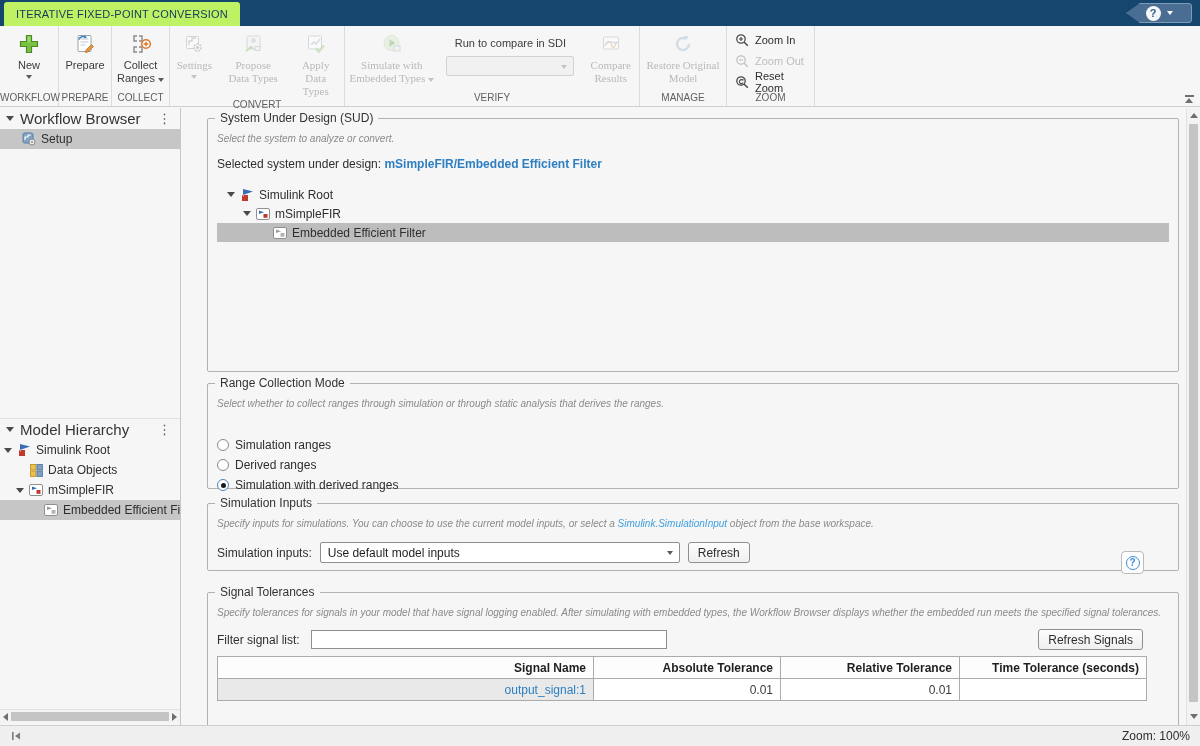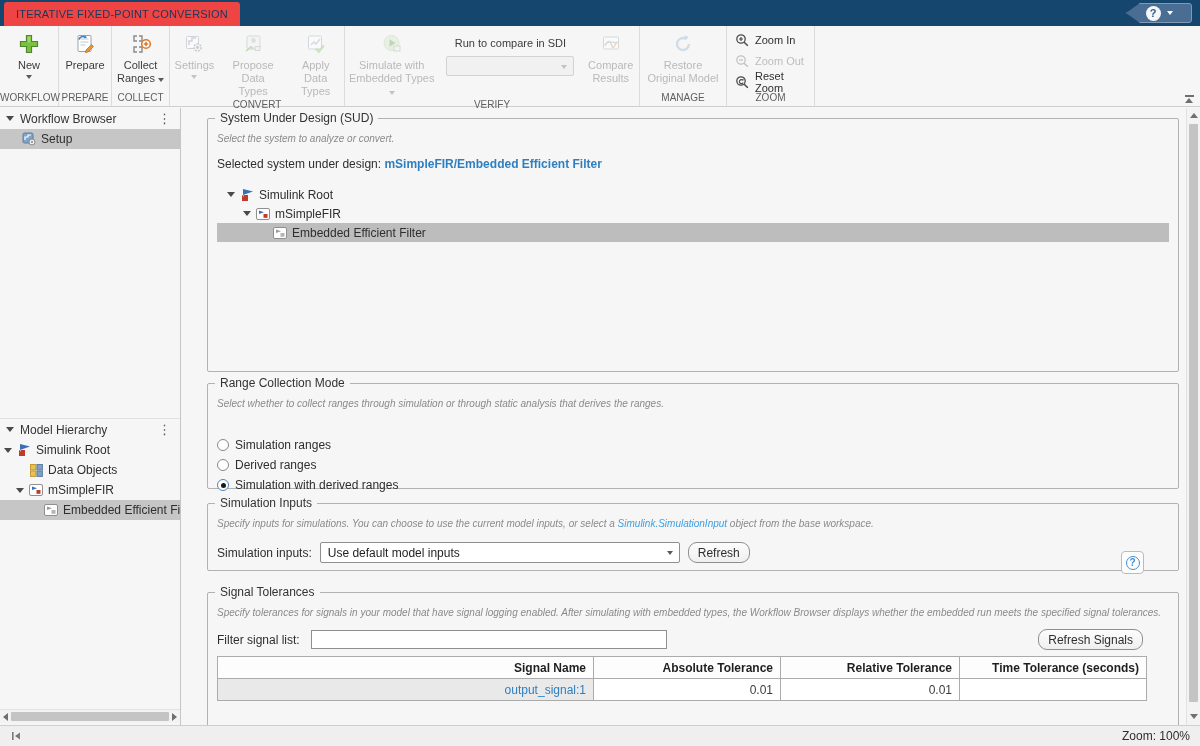--- a/index.html
+++ b/index.html
@@ -5,21 +5,21 @@
   * { box-sizing: border-box; margin: 0; padding: 0; }
   html,body { width:1200px; height:746px; }
   body {
     font-family: "Liberation Sans", sans-serif;
     background:#f6f6f6; position:relative; overflow:hidden;
     color:#3c3c3c; font-size:12px;
   }
   
   .tabbar { position:absolute; top:0; left:0; width:1200px; height:26px; background:#15466e; }
   .tab {
-    position:absolute; left:4px; top:2px; height:24px; background:#ef4444;
+    position:absolute; left:4px; top:2px; height:24px; background:#bef264;
     color:#16395c; font-size:11px; letter-spacing:.2px; padding:0 12px;
     border-radius:3px 3px 0 0; display:flex; align-items:center;
   }
   .help-pill {
     position:absolute; right:8px; top:3px; width:66px; height:20px;
     background:#4a6d93; border:1px solid #7d9ab7; border-radius:3px;
     clip-path: polygon(14px 0, 100% 0, 100% 100%, 14px 100%, 0 50%);
     display:flex; align-items:center; justify-content:center; gap:6px; cursor:pointer;
   }
   .help-circle {
@@ -36,21 +36,21 @@
     position:absolute; top:26px; left:0; width:1200px; height:81px; background:#f6f6f6;
     border-bottom:1px solid #cfcfcf; display:flex; align-items:stretch;
   }
   .rgroup { display:flex; flex-direction:column; border-right:1px solid #dcdcdc; }
   .rbtns { flex:1; display:flex; align-items:flex-start; justify-content:center; padding-top:3px; }
   .rlabel { height:15px; text-align:center; font-size:10px; color:#5f5f5f; line-height:13px; }
   .rbtn { display:flex; flex-direction:column; align-items:center; text-align:center;
     padding:2px 4px 0; cursor:pointer; }
   .rbtn .rtext { font-size:11px; line-height:13px; color:#3c3c3c; margin-top:2px; }
   .rbtn.disabled { cursor:default; }
-  .rbtn.disabled .rtext { color:#b9b9b9; }
+  .rbtn.disabled .rtext { color:#b9b9b9;font-family:Liberation Serif, serif; }
   .rbtn.disabled svg { opacity:.5; }
   .ricon { height:26px; display:flex; align-items:center; justify-content:center; }
   .sdi-col { display:flex; flex-direction:column; align-items:center; padding-top:8px; }
   .sdi-caption { font-size:11px; color:#3c3c3c; margin-bottom:7px; }
   .sdi-combo {
     width:128px; height:20px; background:#f1f1f1; border:1px solid #d2d2d2; border-radius:2px;
     position:relative;
   }
   .sdi-combo .caret { position:absolute; right:6px; top:8px; }
   .zcol { display:flex; flex-direction:column; justify-content:flex-start; padding:5px 8px 0 8px; gap:3px; }
@@ -58,21 +58,21 @@
   .zbtn.disabled { color:#bdbdbd; cursor:default; }
   .ribbon-collapse { position:absolute; top:92px; right:3px; width:16px; height:13px; cursor:pointer;
     display:flex; flex-direction:column; align-items:center; justify-content:center; }
   .ribbon-collapse .bar { width:9px; height:2px; background:#6f6f6f; margin-bottom:1px; }
   .ribbon-collapse .tri { width:0; height:0; border-left:4.5px solid transparent; border-right:4.5px solid transparent; border-bottom:5px solid #6f6f6f; }
 
   
   .sidebar { position:absolute; left:0; top:108px; width:180px; height:617px; background:#f6f6f6; }
   .splitter { position:absolute; left:180px; top:108px; width:1px; height:617px; background:#c6c6c6; }
   .panel-header { height:21px; display:flex; align-items:center; padding:0 6px; gap:6px; color:#333; }
-  .panel-header .title { flex:1; font-size:12px; }
+  .panel-header .title { flex:1; font-size:15px; }
   .dots { color:#555; font-size:13px; line-height:13px; cursor:pointer; padding:0 3px; }
   .exp { display:inline-block; width:0; height:0;
     border-left:4px solid transparent; border-right:4px solid transparent; border-top:5px solid #4a4a4a; }
   .srow { height:20px; display:flex; align-items:center; gap:5px; font-size:12px; color:#2e2e2e;
     white-space:nowrap; overflow:hidden; cursor:pointer; }
   .srow.selected { background:#c6c6c6; }
   .mh-panel { position:absolute; top:310px; left:0; width:180px; border-top:1px solid #e0e0e0; }
   .hscroll { position:absolute; left:0; bottom:2px; width:180px; height:14px; background:#f3f3f3;
     border-top:1px solid #e2e2e2; display:flex; align-items:center; }
   .hthumb { flex:1; height:9px; background:#c4c4c4; margin:0 3px; border-radius:1px; }
@@ -100,21 +100,21 @@
   .radio { width:12px; height:12px; border-radius:50%; background:#fff; border:1px solid #8a8a8a; position:relative; flex:0 0 12px;}
   .radio.checked { border-color:#4d86c0; }
   .radio.checked::after { content:""; position:absolute; left:2.5px; top:2.5px; width:5px; height:5px; border-radius:50%; background:#1a1a1a; }
   .radio-label { color:#2e2e2e; }
 
   .fs-si { top:395px; height:68px; padding:14px 9px 8px; }
   .si-row { margin-top:13px; display:flex; align-items:center; gap:8px; position:relative; }
   .combo { width:360px; height:21px; background:#fff; border:1px solid #8f8f8f; border-radius:2px;
     display:flex; align-items:center; padding:0 20px 0 7px; position:relative; font-size:12px; color:#1f1f1f; cursor:pointer;}
   .combo .caret { position:absolute; right:6px; top:8px; }
-  .btn { height:21px; background:linear-gradient(#fdfdfd,#efefef); border:1px solid #8f8f8f; border-radius:9px;
+  .btn { height:21px; background:linear-gradient(#fdfdfd,#efefef); border:1px solid #8f8f8f; border-radius:3px;
     font-size:12px; color:#2e2e2e; padding:0 9px; display:inline-flex; align-items:center; cursor:pointer;
     font-family:"Liberation Sans",sans-serif;}
   .help-btn { position:absolute; right:34px; top:47px; width:23px; height:23px; border:1px solid #bbb; border-radius:4px;
     background:#fdfdfd; display:flex; align-items:center; justify-content:center; cursor:pointer; }
   .help-q { width:14px; height:14px; border:1.4px solid #3f8fd6; border-radius:50%; color:#3f8fd6; font-size:10px;
     display:flex; align-items:center; justify-content:center; font-weight:bold;}
 
   .fs-st { top:484px; height:240px; padding:14px 9px 0; }
   .st-filter-row { margin-top:11px; display:flex; align-items:center; gap:11px; }
   .filter-input { width:356px; height:19px; border:1px solid #8f8f8f; background:#fff; padding:0 5px; font-size:12px;

